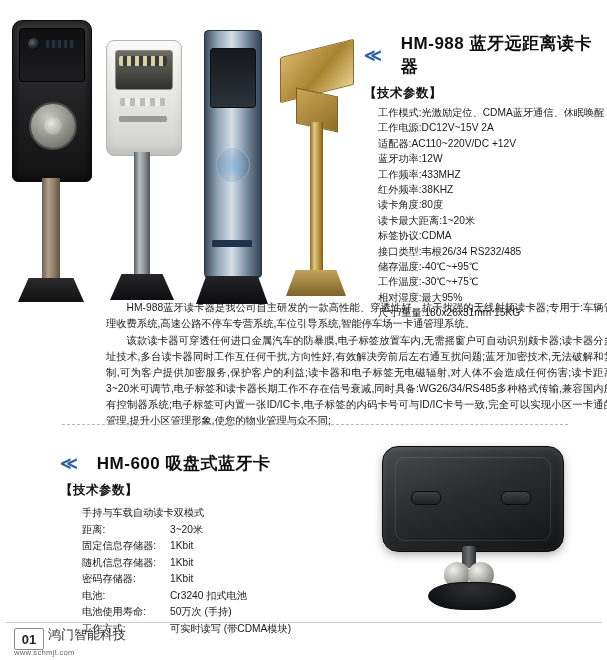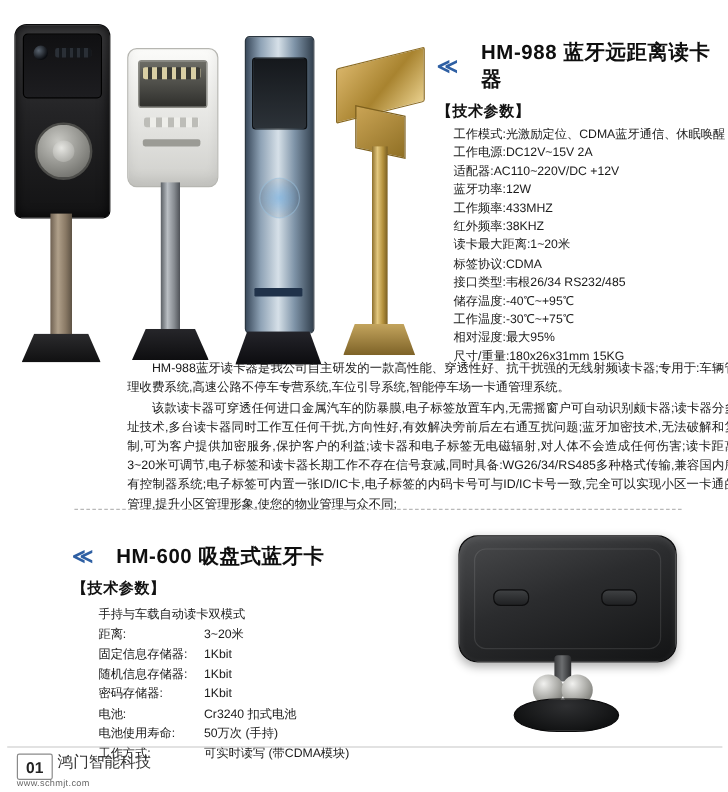--- a/index.html
+++ b/index.html
@@ -393,20 +393,21 @@
       <span class="sec-title">HM-988 蓝牙远距离读卡器</span>
     </div>
     <div class="sub-title">【技术参数】</div>
     <div class="spec-list">
       <div class="spec-row">工作模式:光激励定位、CDMA蓝牙通信、休眠唤醒</div>
       <div class="spec-row">工作电源:DC12V~15V  2A</div>
       <div class="spec-row">适配器:AC110~220V/DC +12V</div>
       <div class="spec-row">蓝牙功率:12W</div>
       <div class="spec-row">工作频率:433MHZ</div>
       <div class="spec-row">红外频率:38KHZ</div>
+      <div class="spec-row">读卡角度:80度</div>
       <div class="spec-row">读卡最大距离:1~20米</div>
       <div class="spec-row">标签协议:CDMA</div>
       <div class="spec-row">接口类型:韦根26/34  RS232/485</div>
       <div class="spec-row">储存温度:-40℃~+95℃</div>
       <div class="spec-row">工作温度:-30℃~+75℃</div>
       <div class="spec-row">相对湿度:最大95%</div>
       <div class="spec-row">尺寸/重量:180x26x31mm  15KG</div>
     </div>
   </div>
 

